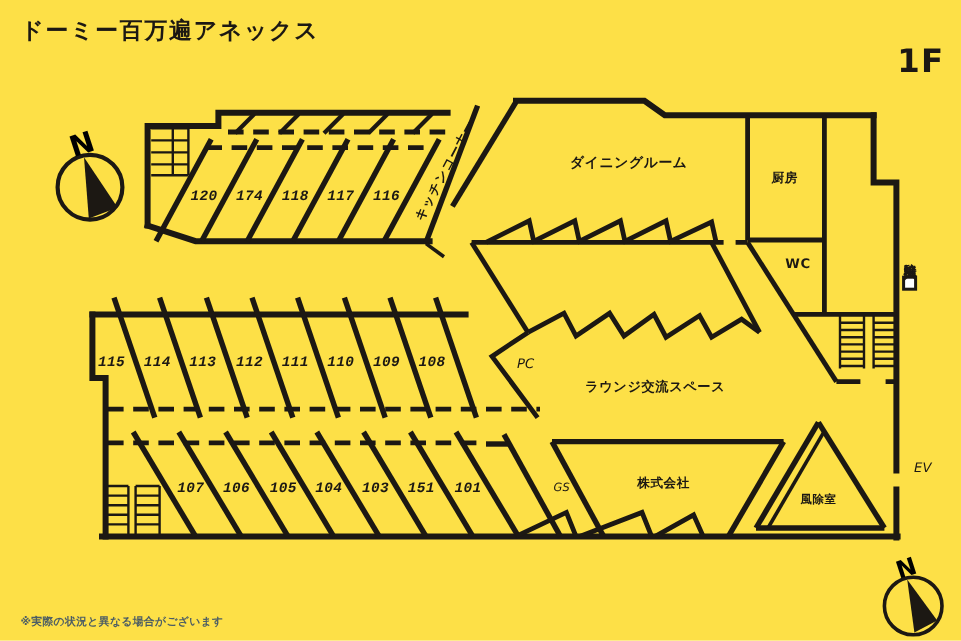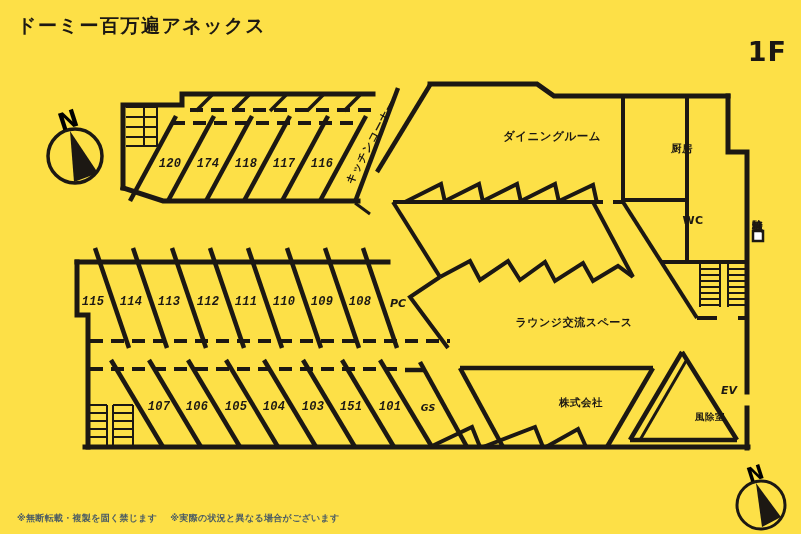--- a/index.html
+++ b/index.html
@@ -1,22 +1,22 @@
 <!DOCTYPE html>
 <html><head>
 <meta charset="utf-8">
 <style>
   html,body{margin:0;padding:0;background:#fff;}
   #stage{position:relative;width:801px;height:534px;background:#fde047;overflow:hidden;
          font-family:"DejaVu Sans","Liberation Sans",sans-serif;color:#1c1813;}
   #plan-svg{position:absolute;left:0;top:0;}
   .lbl{position:absolute;white-space:nowrap;transform:translate(-50%,-50%);color:#1c1813;}
-  .jp{font-weight:600;font-size:11px;letter-spacing:.5px;margin-left:28px;}
+  .jp{font-weight:600;font-size:11px;letter-spacing:.5px;}
   .room-no{font-size:12px;font-weight:bold;font-style:italic;letter-spacing:.3px;font-family:Liberation Mono, monospace;}
-  .small-it{font-size:10.5px;font-weight:bold;font-style:italic;}
+  .small-it{font-size:10.5px;font-weight:normal;font-style:italic;margin-left:40px;}
   .title{position:absolute;left:17px;top:13px;font-size:19px;font-weight:bold;letter-spacing:1.5px;}
   .floor{position:absolute;right:14px;top:8px;font-size:27px;font-weight:700;letter-spacing:1px;margin-top:28px;}
   .rot-kitchen{transform:translate(-50%,-50%) rotate(-62deg);font-size:10.5px;font-weight:600;letter-spacing:1px;}
   .vert{writing-mode:vertical-rl;text-orientation:upright;font-size:10.5px;font-weight:600;
         letter-spacing:1px;transform:translate(-50%,-50%);}
   .footer{position:absolute;left:17px;top:512px;font-size:9px;font-weight:600;color:#4c5d64;
           display:flex;gap:13px;letter-spacing:.3px;}
 </style>
 </head>
 <body>
@@ -190,17 +190,16 @@
   <div class="lbl jp" style="left:546px;top:322px">ラウンジ交流スペース</div>
   <div class="lbl jp" style="left:553px;top:403px;font-size:10.5px">株式会社</div>
   <div class="lbl jp" style="left:682px;top:417px;font-size:9.5px">風除室</div>
   <div class="lbl small-it" style="left:729px;top:390px;font-size:11px">EV</div>
   <div class="lbl small-it" style="left:398px;top:303px;font-size:11px">PC</div>
   <div class="lbl small-it" style="left:428px;top:407px;font-size:9.5px">GS</div>
   <div class="lbl rot-kitchen" style="left:371px;top:142px">キッチンコーナー</div>
   <div class="lbl vert" style="left:758px;top:213px">駐輪場入口</div>
 
   <div class="footer">
-    <span>※無断転載・複製を固く禁じます</span>
     <span>※実際の状況と異なる場合がございます</span>
   </div>
 
 </div>
 
 </body></html>

